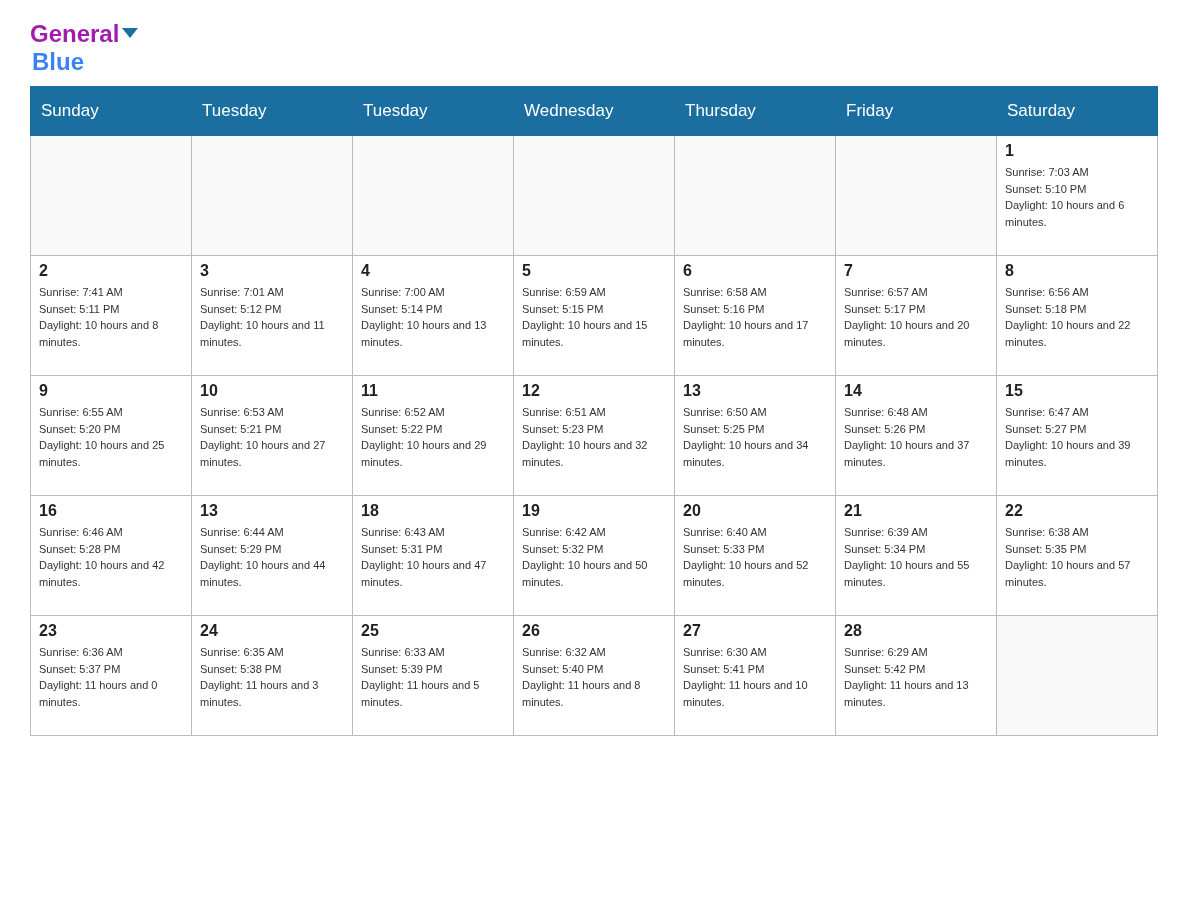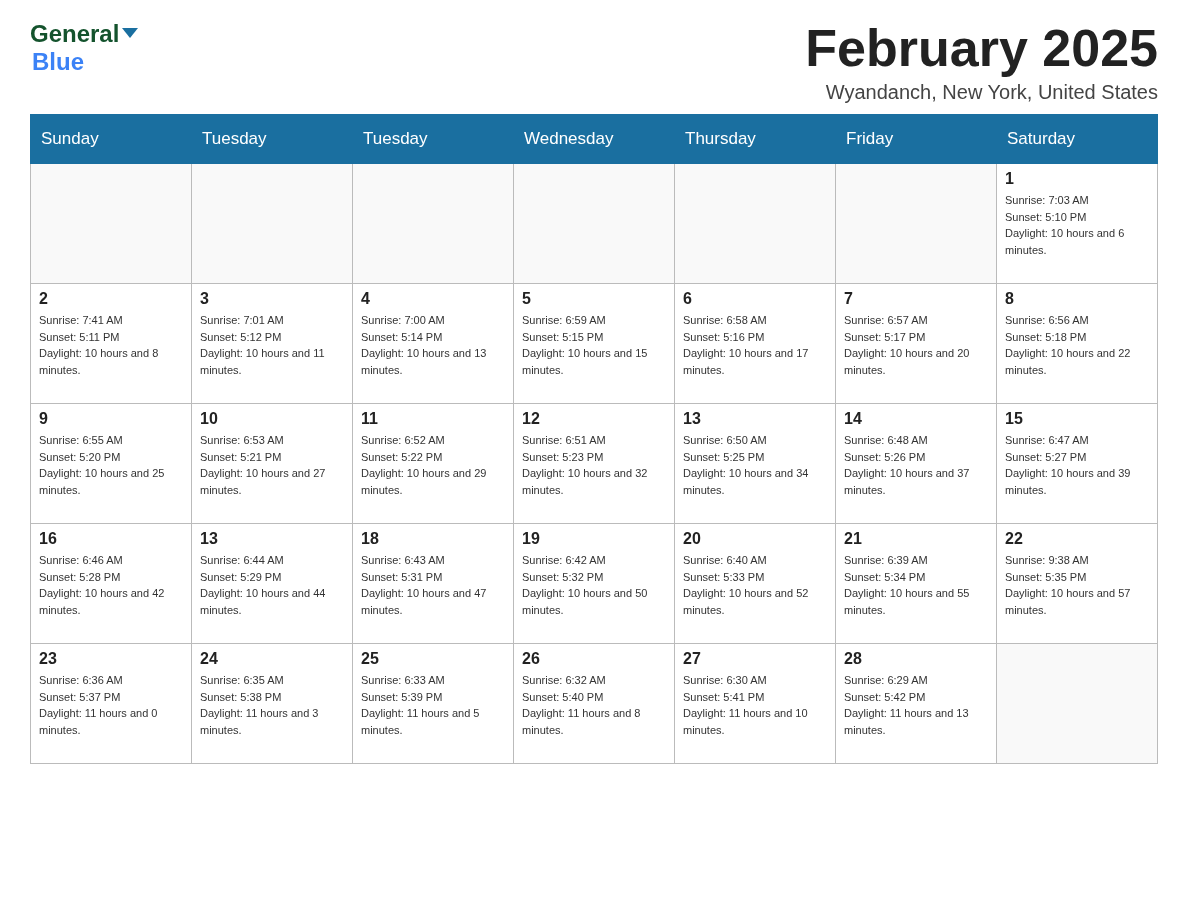--- a/index.html
+++ b/index.html
@@ -92,36 +92,32 @@
     }
   </style>
 </head>
 <body>
 
 <div class="header">
   <div class="logo">
     <div class="logo-wrapper">
       <div class="logo-text-block">
         <div class="logo-general-row">
-          <span style="font-size:24px;font-weight:bold;color:#14532d;">General</span>
+          <span style="font-size:24px;font-weight:bold;color:#a21caf;">General</span>
           <span style="display:inline-block;margin:0 2px;">
             <svg width="18" height="18" viewBox="0 0 18 18">
               <polygon points="9,14 1,4 17,4" fill="#1a6fa0"></polygon>
             </svg>
           </span>
         </div>
         <div>
           <span style="font-size:24px;font-weight:bold;color:#3b82f6;margin-left:2px;">Blue</span>
         </div>
       </div>
     </div>
-  </div>
-  <div class="title-area">
-    <div class="month-title">February 2025</div>
-    <div class="location">Wyandanch, New York, United States</div>
   </div>
 </div>
 
 <table class="calendar">
   <thead>
     <tr>
     <th>Sunday</th>
         <th>Tuesday</th>
         <th>Tuesday</th>
         <th>Wednesday</th>
@@ -265,21 +261,21 @@
 Daylight: 10 hours and 52 minutes.</div>
         </td>
         <td>
           <span class="day-number">21</span>
           <div class="day-info" style="white-space: pre-line;">Sunrise: 6:39 AM
 Sunset: 5:34 PM
 Daylight: 10 hours and 55 minutes.</div>
         </td>
         <td>
           <span class="day-number">22</span>
-          <div class="day-info" style="white-space: pre-line;">Sunrise: 9:38 AM
+          <div class="day-info" style="white-space: pre-line;">Sunrise: 6:38 AM
 Sunset: 5:35 PM
 Daylight: 10 hours and 57 minutes.</div>
         </td>
       </tr>
       <tr>
         <td>
           <span class="day-number">23</span>
           <div class="day-info" style="white-space: pre-line;">Sunrise: 6:36 AM
 Sunset: 5:37 PM
 Daylight: 11 hours and 0 minutes.</div>

